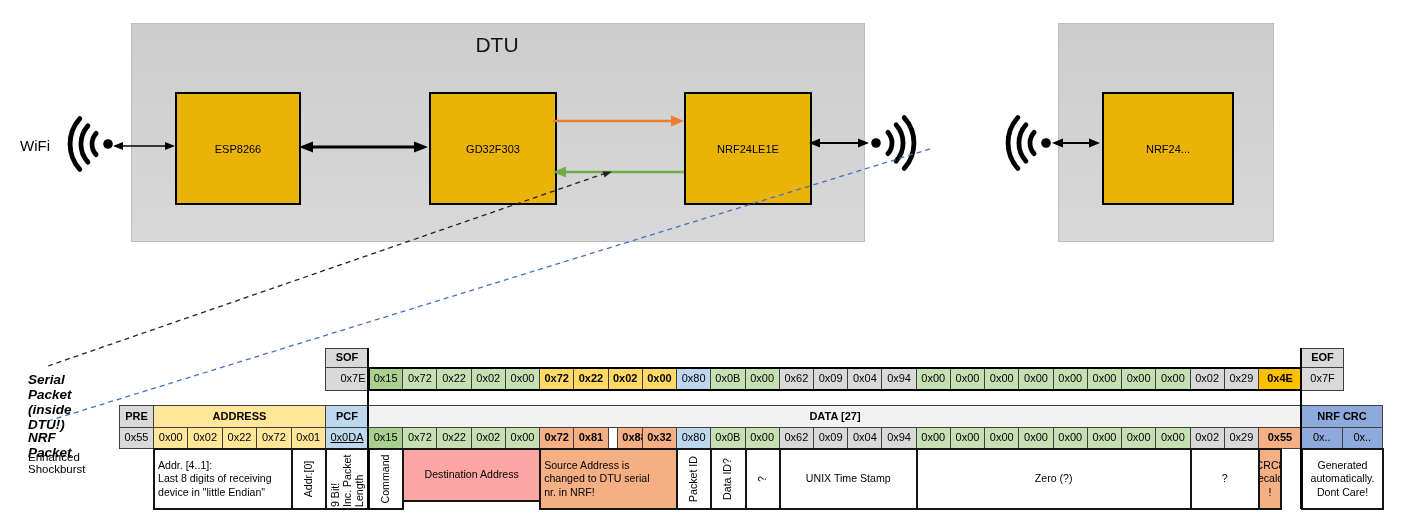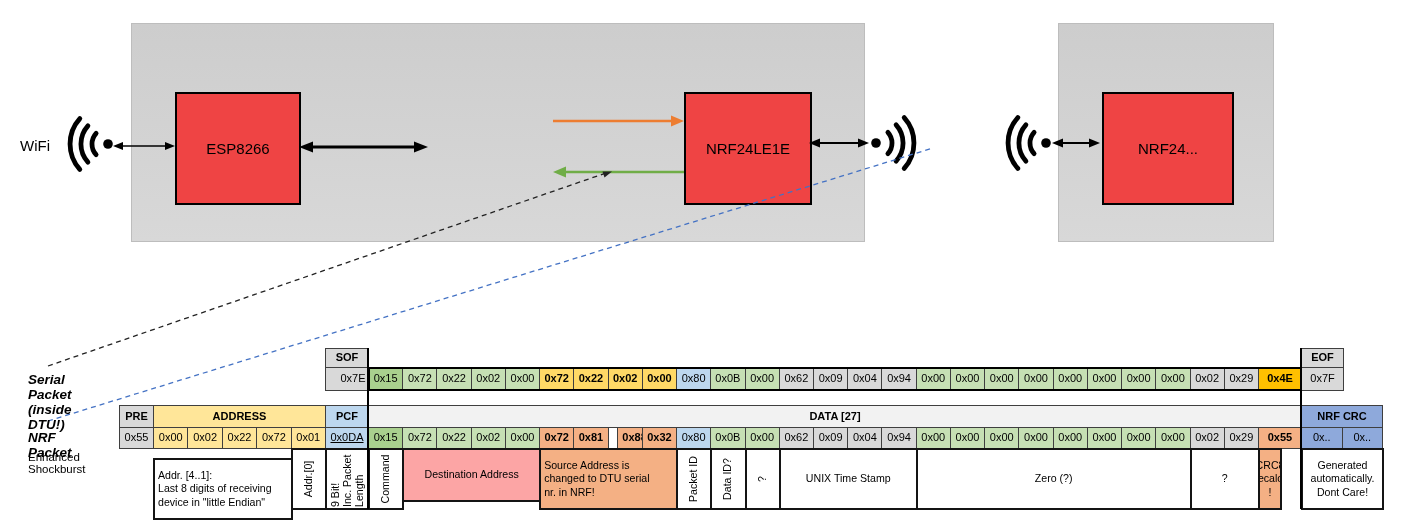--- a/index.html
+++ b/index.html
@@ -1,21 +1,21 @@
 <!DOCTYPE html>
 <html><head>
 <meta charset="utf-8">
 <style>
   html,body{margin:0;padding:0;background:#fff;}
   .canvas{position:relative;width:1406px;height:523px;background:#fff;overflow:hidden;
           font-family:"Liberation Sans",sans-serif;color:#000;}
   .gbox{position:absolute;background:linear-gradient(#cdcdcd,#d8d8d8);border:1px solid #bdbdbd;}
   .title{position:absolute;font-size:21px;color:#141414;text-align:center;}
-  .wbox{position:absolute;background:#ef4444;border:2px solid #000;display:flex;align-items:center;
-        justify-content:center;font-size:15px;}
+  .wbox{position:absolute;background:#eab308;border:2px solid #000;display:flex;align-items:center;
+        justify-content:center;font-size:11px;}
   .wifi-label{position:absolute;font-size:15px;}
   .overlay{position:absolute;left:0;top:0;z-index:5;pointer-events:none;}
   #packet-tables{position:absolute;left:0;top:0;z-index:10;}
   .cell{position:absolute;box-sizing:border-box;border:1px solid #3f3f3f;font-size:11px;
         display:flex;align-items:center;justify-content:center;background:#fff;overflow:hidden;
         line-height:1.05;}
   .cell.hdr{font-weight:bold;}
   .cell.bold{font-weight:bold;}
   .ann{position:absolute;box-sizing:border-box;border:2px solid #141414;font-size:10.6px;
        line-height:1.28;white-space:pre-line;display:flex;align-items:center;justify-content:center;
@@ -29,27 +29,31 @@
   .connector{position:absolute;background:#000;width:2px;z-index:12;}
   .outline{position:absolute;box-sizing:border-box;border:2px solid #000;background:transparent;
            z-index:12;pointer-events:none;}
 </style>
 </head>
 <body>
 
 <div class="canvas">
 
   <div class="gbox" style="left:131px;top:23px;width:732px;height:217px;"></div>
+  <div class="title" style="left:131px;top:33px;width:732px;">DTU</div>
 
   <div class="gbox" style="left:1058px;top:23px;width:214px;height:217px;"></div>
 
   <div class="wifi-label" style="left:20px;top:137px;">WiFi</div>
 
   <div class="wbox" style="left:175px;top:92px;width:122px;height:109px;">
     <span>ESP8266</span>
+  </div>
+  <div class="wbox" style="left:429px;top:92px;width:124px;height:109px;">
+    <span>GD32F303</span>
   </div>
   <div class="wbox" style="left:684px;top:92px;width:124px;height:109px;">
     <span>NRF24LE1E</span>
   </div>
   <div class="wbox" style="left:1102px;top:92px;width:128px;height:109px;">
     <span>NRF24...</span>
   </div>
 
   <svg class="overlay" width="1406" height="523" viewBox="0 0 1406 523">
 
@@ -185,21 +189,21 @@
       <div class="cell" style="left: 1018.38px; top: 427px; width: 35.2308px; height: 22px; background: rgb(198, 224, 180);">0x00</div>
       <div class="cell" style="left: 1052.62px; top: 427px; width: 35.2308px; height: 22px; background: rgb(198, 224, 180);">0x00</div>
       <div class="cell" style="left: 1086.85px; top: 427px; width: 35.2308px; height: 22px; background: rgb(198, 224, 180);">0x00</div>
       <div class="cell" style="left: 1121.08px; top: 427px; width: 35.2308px; height: 22px; background: rgb(198, 224, 180);">0x00</div>
       <div class="cell" style="left: 1155.31px; top: 427px; width: 35.2308px; height: 22px; background: rgb(198, 224, 180);">0x00</div>
       <div class="cell" style="left: 1189.54px; top: 427px; width: 35.2308px; height: 22px; background: rgb(217, 217, 217);">0x02</div>
       <div class="cell" style="left: 1223.77px; top: 427px; width: 35.2308px; height: 22px; background: rgb(217, 217, 217);">0x29</div>
       <div class="cell bold" style="left: 1258px; top: 427px; width: 44px; height: 22px; background: rgb(244, 176, 132);">0x55</div>
       <div class="cell" style="left: 1301px; top: 427px; width: 41.5px; height: 22px; background: rgb(142, 169, 219);">0x..</div>
       <div class="cell" style="left: 1341.5px; top: 427px; width: 41.5px; height: 22px; background: rgb(142, 169, 219);">0x..</div>
-      <div class="ann left" style="left: 153px; top: 448px; width: 139.6px; height: 62px; background: rgb(255, 255, 255); margin-top: 10px;">Addr. [4..1]:
+      <div class="ann left" style="left: 153px; top: 448px; width: 139.6px; height: 62px; background: rgb(255, 255, 255);">Addr. [4..1]:
 Last 8 digits of receiving
 device in "little Endian"</div>
       <div class="ann" style="left: 290.6px; top: 448px; width: 36.4px; height: 62px; background: rgb(255, 255, 255);"><div class="rin">Addr.[0]</div></div>
       <div class="ann" style="left: 325px; top: 448px; width: 45px; height: 62px; background: rgb(255, 255, 255);"><div class="rin left">9 Bit!
 Inc. Packet
 Length</div></div>
       <div class="ann" style="left: 368px; top: 448px; width: 36.2308px; height: 62px; background: rgb(255, 255, 255);"><div class="rin">Command</div></div>
       <div class="ann" style="left: 402.231px; top: 448px; width: 138.923px; height: 54px; background: #fca5a5;">Destination Address</div>
       <div class="ann left" style="left: 539.154px; top: 448px; width: 138.923px; height: 62px; background: rgb(244, 176, 132);">Source Address is
 changed to DTU serial

